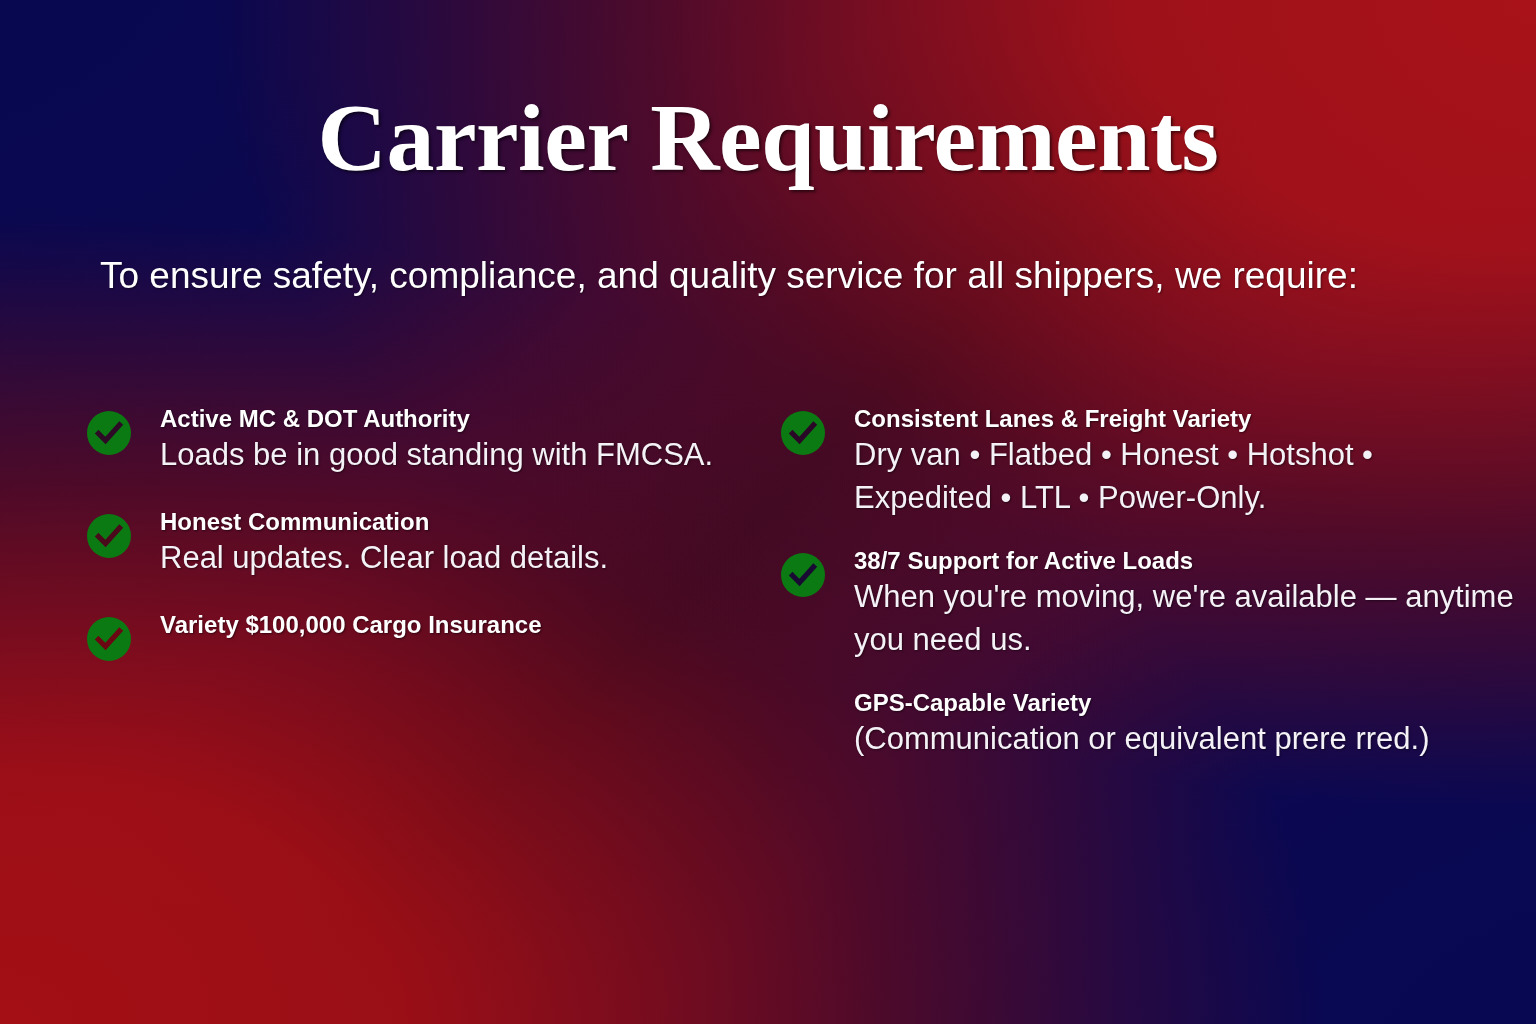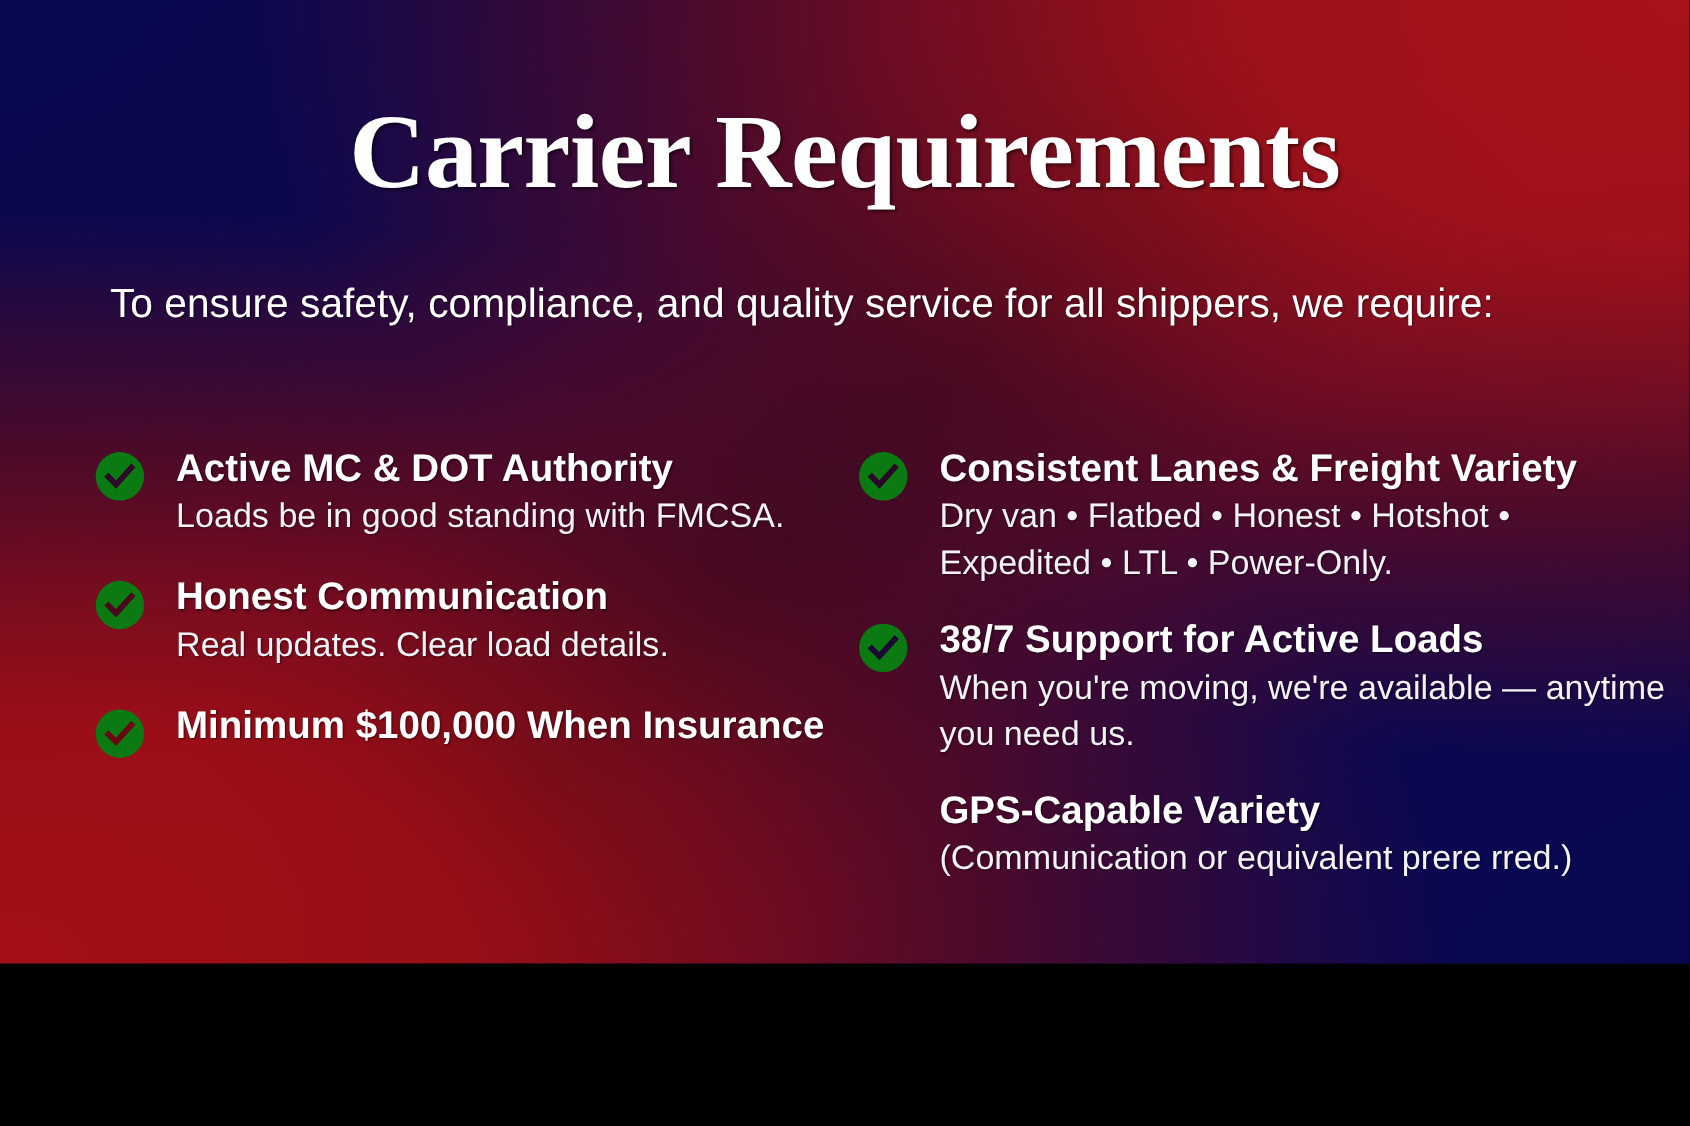--- a/index.html
+++ b/index.html
@@ -3,21 +3,21 @@
 <meta charset="utf-8">
 <style>
   html, body {
     margin: 0;
     padding: 0;
     background: #000;
   }
   #slide {
     position: relative;
     width: 1536px;
-    height: 876px;
+    height: 1024px;
     overflow: hidden;
     font-family: "Liberation Sans", sans-serif;
     color: #ffffff;
     background-color: #2b0826;
     background-image:
       radial-gradient(ellipse 120% 110% at 100% 0%,   rgba(168,18,24,1) 0%,   rgba(168,18,24,0.92) 22%, rgba(120,12,20,0.55) 48%, rgba(90,10,18,0.0) 72%),
       radial-gradient(ellipse 120% 110% at 0% 100%,   rgba(163,15,20,1) 0%,   rgba(163,15,20,0.92) 22%, rgba(118,11,18,0.55) 48%, rgba(90,10,18,0.0) 72%),
       radial-gradient(ellipse 115% 108% at 0% 0%,     rgba(8,8,80,1) 0%,      rgba(8,8,80,0.92) 24%,   rgba(10,10,62,0.52) 50%, rgba(10,10,55,0.0) 74%),
       radial-gradient(ellipse 115% 108% at 100% 100%, rgba(8,8,82,1) 0%,      rgba(8,8,82,0.92) 24%,   rgba(10,10,62,0.52) 50%, rgba(10,10,55,0.0) 74%),
       linear-gradient(135deg, #0a0a50 0%, #55073a 35%, #2a0725 50%, #58083a 65%, #0a0a52 100%);
@@ -82,21 +82,21 @@
     width: 46px;
     height: 46px;
     margin-top: 6px;
     margin-right: 28px;
     display: block;
   }
 
   .item-body { flex: 1 1 auto; min-width: 0; }
 
   .item-title {
-    font-size: 35px;
+    font-size: 24px;
     font-weight: bold;
     line-height: 1.26;
     color: #ffffff;
     text-shadow: 1px 1px 2px rgba(0,0,0,0.5);
   }
   .item-desc {
     font-size: 31px;
     font-weight: 400;
     line-height: 1.38;
     color: #f4f2f6;
@@ -138,21 +138,21 @@
           <div class="item-desc">Real updates. Clear load details.</div>
         </div>
       </div>
 
       <div class="item">
         <svg class="check" viewBox="0 0 46 46">
           <circle cx="23" cy="23" r="22" fill="#0b7a12"></circle>
           <path d="M12.5 23.5 L19.5 30.5 L33.5 15" fill="none" stroke="#6b0712" stroke-width="5.2" stroke-linecap="square" stroke-linejoin="miter"></path>
         </svg>
         <div class="item-body">
-          <div class="item-title">Minimum $100,000 When Insurance</div>
+          <div class="item-title">Variety $100,000 Cargo Insurance</div>
         </div>
       </div>
 
     </div>
 
     <div class="col col-right">
 
       <div class="item">
         <svg class="check" viewBox="0 0 46 46">
           <circle cx="23" cy="23" r="22" fill="#0b7a12"></circle>

